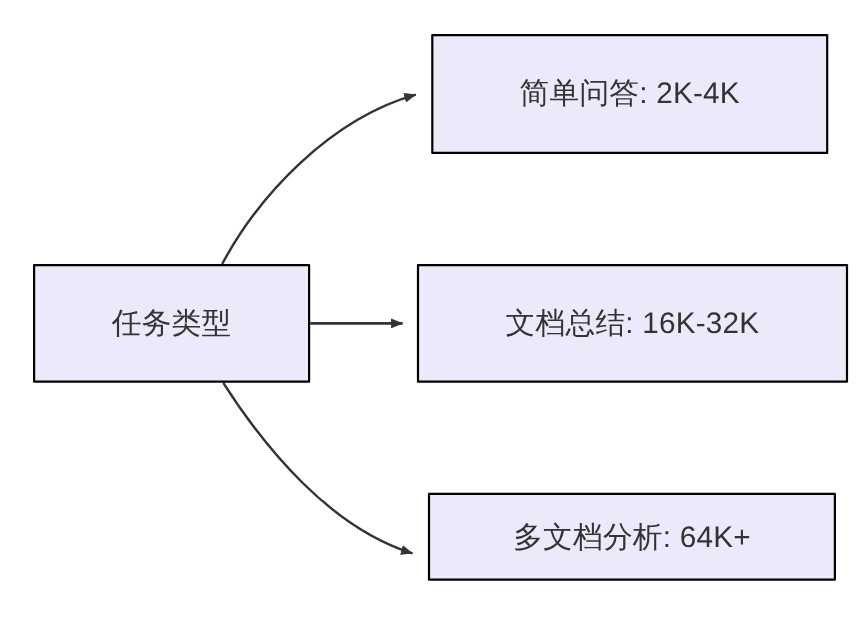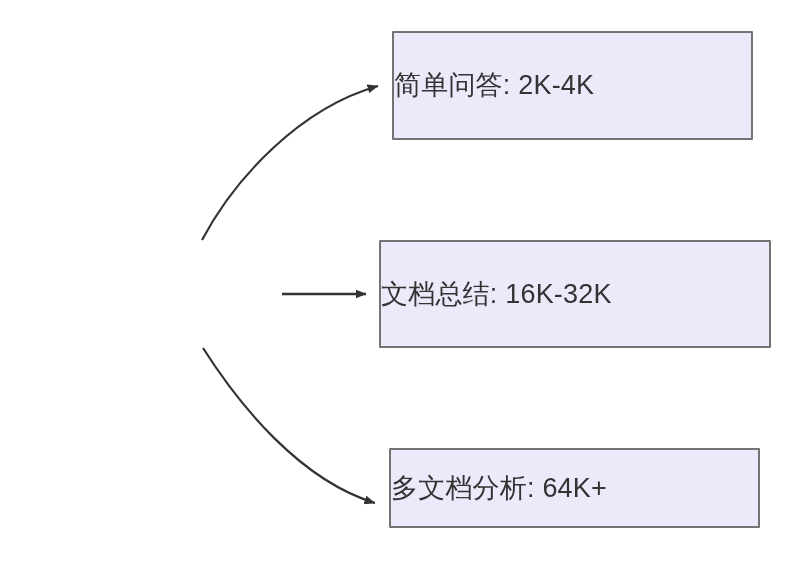--- a/index.html
+++ b/index.html
@@ -22,24 +22,25 @@
     left: 0;
     top: 0;
     width: 787px;
     height: 572px;
     pointer-events: none;
   }
   .node {
     position: absolute;
     box-sizing: border-box;
     background: #ece9fb;
-    border: 2px solid #737373;
+    border: 2px solid #000000;
     border-radius: 1px;
     display: flex;
     align-items: center;
+    justify-content: center;
     z-index: 2;
   }
   .node-label {
     color: #333333;
     font-size: 27px;
     line-height: 1.2;
     letter-spacing: 0.2px;
     white-space: nowrap;
     text-align: center;
   }
@@ -80,20 +81,23 @@
       </marker>
     </defs>
 
     <path d="M 202,240 C 235,178 300,108 378,86" fill="none" stroke="#333333" stroke-width="2.2" marker-end="url(#arrowhead)"></path>
 
     <path d="M 282,294 L 366,294" fill="none" stroke="#333333" stroke-width="2.6" marker-end="url(#arrowhead)"></path>
 
     <path d="M 203,348 C 240,406 300,480 375,503" fill="none" stroke="#333333" stroke-width="2.2" marker-end="url(#arrowhead)"></path>
   </svg>
 
+  <div class="node" id="node-source">
+    <span class="node-label">任务类型</span>
+  </div>
 
   <div class="node" id="node-task-1">
     <span class="node-label">简单问答: 2K-4K</span>
   </div>
 
   <div class="node" id="node-task-2">
     <span class="node-label">文档总结: 16K-32K</span>
   </div>
 
   <div class="node" id="node-task-3">

